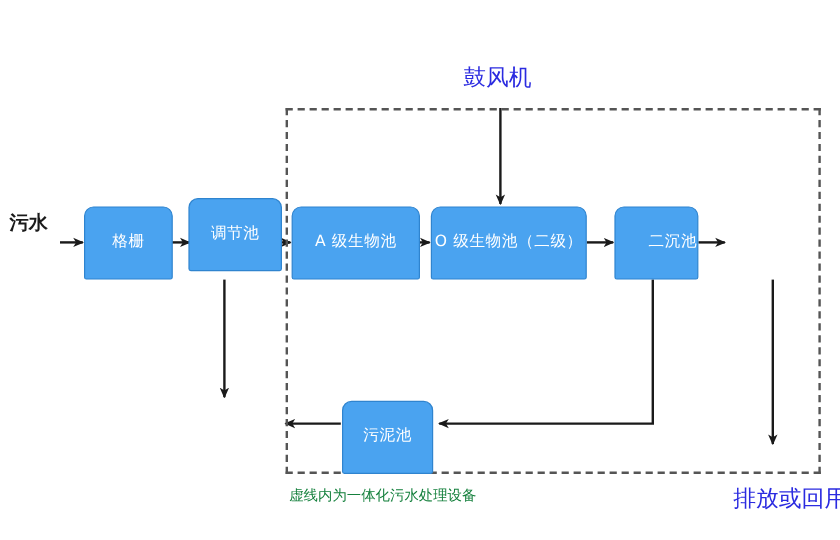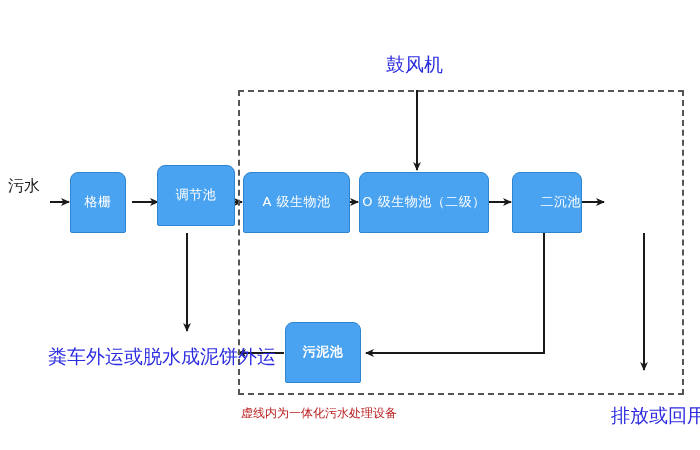--- a/index.html
+++ b/index.html
@@ -54,21 +54,21 @@
   .label-black {
     color: #1a1a1a;
     font-size: 16px;
   }
   .label-blue {
     color: #2b2be0;
     font-size: 19px;
     font-weight: normal;
   }
   .label-caption {
-    color: #b91c1c;
+    color: #15803d;
     font-size: 12px;
   }
   .dashbox {
     position: absolute;
     box-sizing: border-box;
     border: 2px dashed #555555;
     z-index: 1;
     background: transparent;
   }
 </style>
@@ -104,46 +104,45 @@
 
     <path d="M544,233 L544,353 L366,353" fill="none" stroke="#1a1a1a" stroke-width="2" marker-end="url(#ah)"></path>
 
     <line x1="284" y1="353" x2="238" y2="353" stroke="#1a1a1a" stroke-width="2" marker-end="url(#ah)"></line>
 
     <line x1="644" y1="233" x2="644" y2="370" stroke="#1a1a1a" stroke-width="2" marker-end="url(#ah)"></line>
   </svg>
 
   <div class="label label-blue" style="left:386px; top:52px;">鼓风机</div>
 
-  <div class="label label-black" style="left:8px; top:176px;">污水</div>
+  <div class="label label-black" style="left:8px; top:176px;font-weight:bold;">污水</div>
 
-  <div class="node" style="left:70px; top:172px; width:56px; height:61px;">
+  <div class="node" style="left:70px; top:172px; width:74px; height:61px;">
     <span class="lines">格栅</span>
   </div>
 
   <div class="node" style="left:157px; top:165px; width:78px; height:61px;">
     <span class="lines">调节池</span>
   </div>
 
   <div class="node" style="left:243px; top:172px; width:107px; height:61px;">
     <span class="lines">A 级生物池</span>
   </div>
 
   <div class="node" style="left:359px; top:172px; width:130px; height:61px;">
     <span class="lines">O 级生物池（二级）</span>
   </div>
 
   <div class="node" style="left:512px; top:172px; width:70px; height:61px;justify-content:flex-end;">
     <span class="lines">二沉池</span>
   </div>
 
 
-  <div class="node" style="left:285px; top:322px; width:76px; height:61px;font-weight:bold;">
+  <div class="node" style="left:285px; top:334px; width:76px; height:61px;">
     <span class="lines">污泥池</span>
   </div>
 
-  <div class="label label-blue" style="left:48px; top:344px;">粪车外运或脱水成泥饼外运</div>
 
   <div class="label label-caption" style="left:241px; top:405px;">虚线内为一体化污水处理设备</div>
 
   <div class="label label-blue" style="left:611px; top:403px;">排放或回用</div>
 
 </div>
 
 </body></html>

